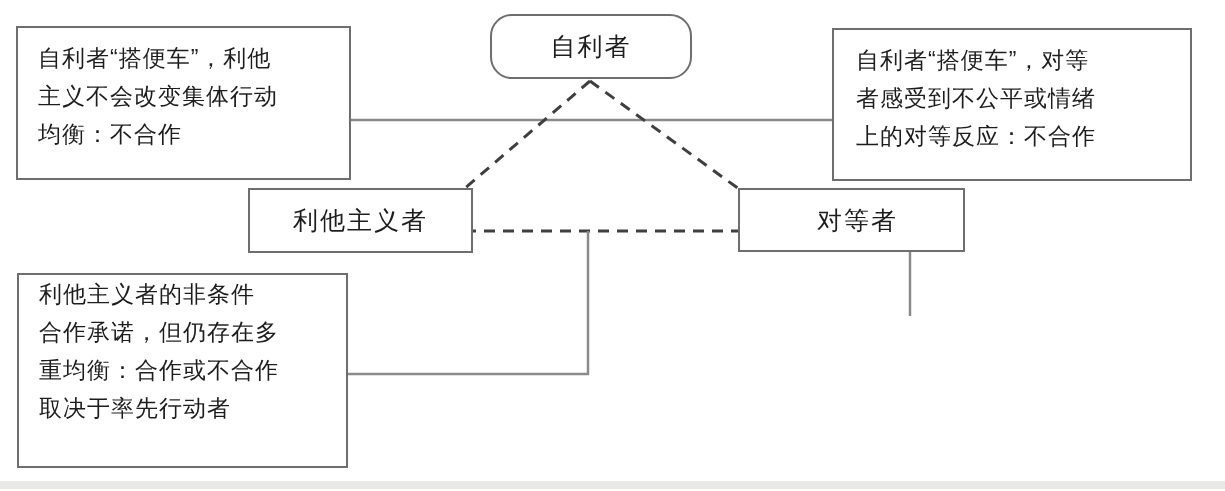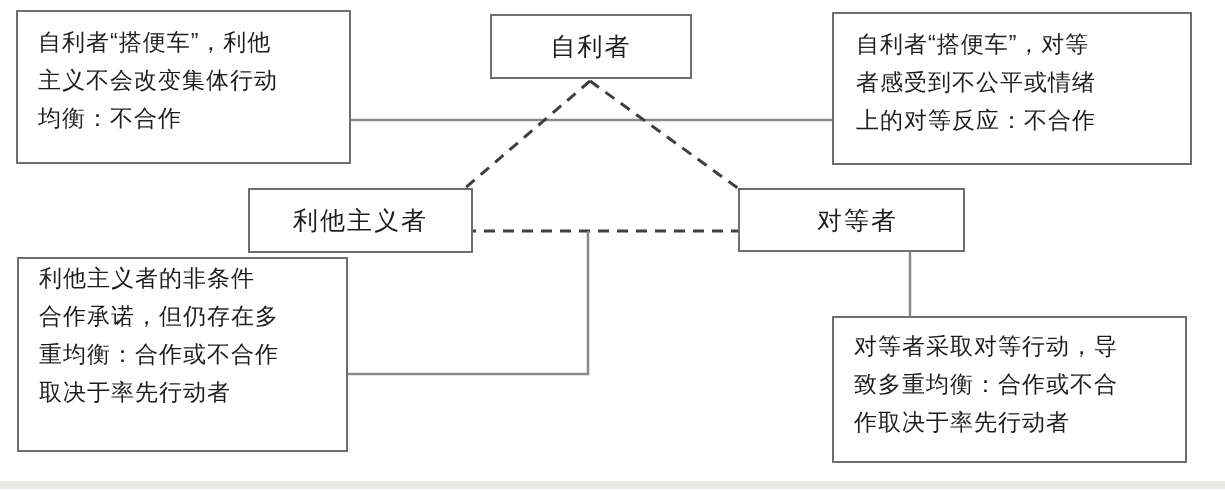--- a/index.html
+++ b/index.html
@@ -38,31 +38,32 @@
     box-sizing:border-box;
     border:2px solid var(--border);
     background:var(--background);
     z-index:2;
   }
   .annotation{
     font-size:23px;
     line-height:38px;
     letter-spacing:1px;
     white-space:pre-line;
+    margin-top:16px;
   }
   .node{
     display:flex;align-items:center;justify-content:center;
     font-size:25px;
     letter-spacing:2px;
   }
   .anno-top-left   {left:16px;  top:10px;  width:335px; height:154px; padding:11px 10px 0 20px;}
   .anno-top-right  {left:832px; top:12px;  width:360px; height:153px; padding:11px 10px 0 22px;}
   .anno-bottom-left{left:17px;  top:257px; width:331px; height:195px; padding:0 10px 0 20px;}
   .anno-bottom-right{left:832px;top:316px; width:355px; height:147px; padding:9px 10px 0 20px;}
-  .node-self  {left:490px; top:14px;  width:202px; height:65px;}
+  .node-self  {left:490px; top:14px;  width:202px; height:65px;border-radius:22px;}
   .node-altru {left:240px; top:188px; width:225px; height:65px;margin-left:8px;}
   .node-recip {left:738px; top:188px; width:227px; height:64px;padding-left:12px;}
   .bottom-band{
     position:absolute;left:0;top:481px;width:1225px;height:8px;
     background:var(--bottom-band);
     z-index:0;
   }
 </style>
 </head>
 <body>
@@ -94,19 +95,16 @@
 
   <div class="box node node-altru">利他主义者</div>
 
   <div class="box node node-recip">对等者</div>
 
   <div class="box annotation anno-bottom-left">利他主义者的非条件
 合作承诺，但仍存在多
 重均衡：合作或不合作
 取决于率先行动者</div>
 
-  <div class="box annotation anno-bottom-right">对等者采取对等行动，导
-致多重均衡：合作或不合
-作取决于率先行动者</div>
 
   <div class="bottom-band"></div>
 
 </div>
 
 </body></html>

